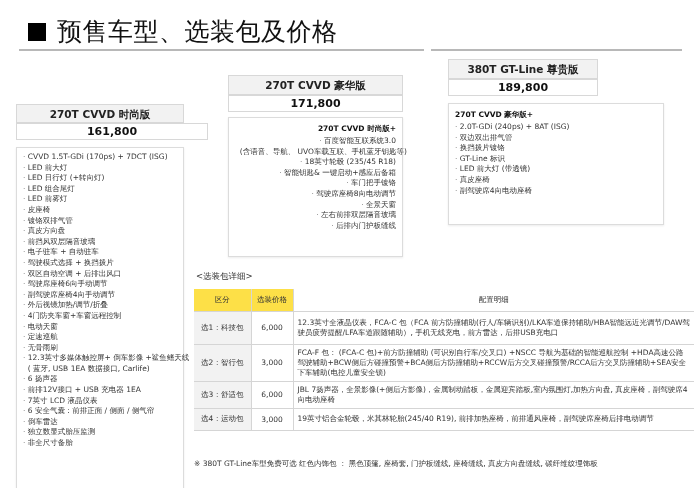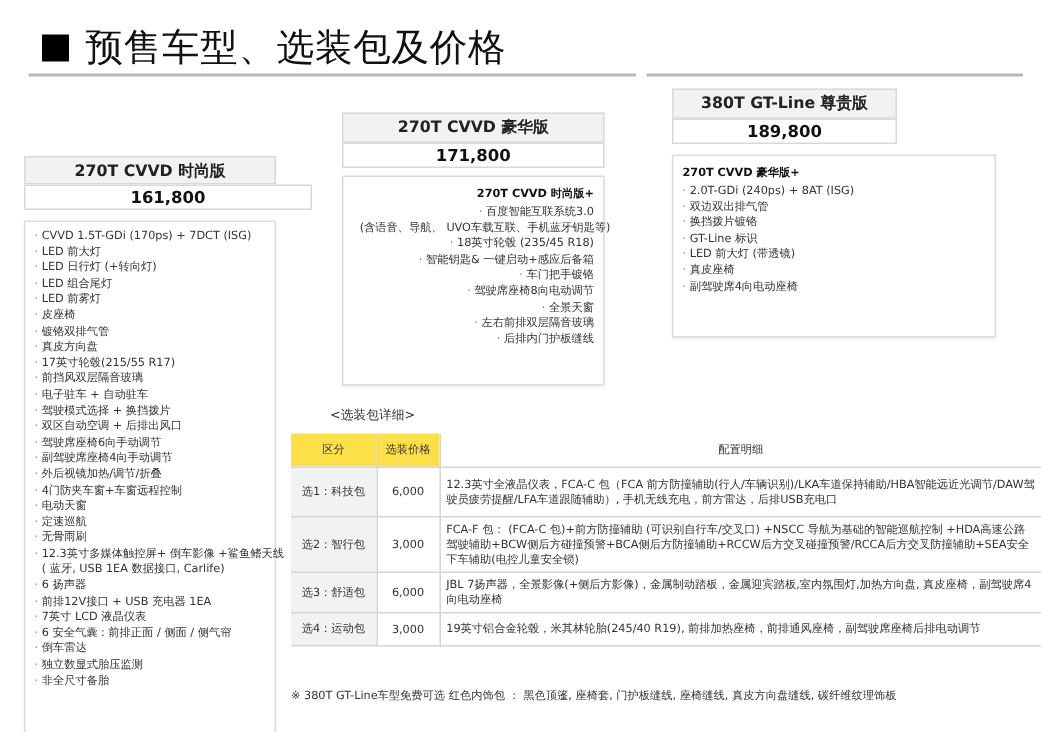--- a/index.html
+++ b/index.html
@@ -13,21 +13,21 @@
   .sep2 { position: absolute; left: 431px; top: 49px; width: 251px; height: 2px; background: #b8b8b8; }
 
   .hdr { position: absolute; background: #f2f2f2; border: 1px solid #d8d8d8; font-size: 10.5px; font-weight: bold; text-align: center; color: #222; }
   .price { position: absolute; background: #fff; border: 1px solid #d8d8d8; font-size: 11px; font-weight: bold; text-align: center; color: #111; }
   .box { position: absolute; background: #fff; border: 1px solid #dcdcdc; box-shadow: 0 1px 2px rgba(0,0,0,0.08); padding: 4px 6px; font-size: 7.5px; color: #333; }
   .box .item { line-height: 10.6px; white-space: nowrap; }
   .box .item::before { content: "· "; color: #666; }
   .box .item.cont::before { content: "  "; white-space: pre; }
   .box .lead { font-weight: bold; line-height: 13px; font-size: 7.5px; color: #111; margin-bottom: 1px; }
 
-  .detail-label { position: absolute; left: 196px; top: 271px; font-size: 8.5px; color: #333; margin-left: 24px; }
+  .detail-label { position: absolute; left: 196px; top: 271px; font-size: 8.5px; color: #333; }
 
   table.opts { position: absolute; left: 194px; top: 289px; width: 500px; border-collapse: collapse; font-size: 7.5px; color: #333; }
   table.opts td, table.opts th { border-bottom: 1px solid #d5d5d5; padding: 0 4px; vertical-align: middle; font-weight: normal; }
   table.opts th { height: 22px; background: #fde047; text-align: center; }
   table.opts th.c3 { background: #fff; }
   table.opts td.c1 { background: #f2f2f2; text-align: center; width: 57px; border-right: 1px solid #d5d5d5; }
   table.opts td.c2 { text-align: center; width: 42px; border-right: 1px solid #d5d5d5; }
   table.opts th.c1 { border-right: 1px solid #d5d5d5; }
   table.opts th.c2 { border-right: 1px solid #d5d5d5; }
   table.opts td.c3 { line-height: 10px; padding: 3px 4px; }
@@ -47,21 +47,20 @@
 <div class="price" style="left:16px;top:123px;width:192px;height:17px;line-height:16px;">161,800</div>
 <div class="box" id="box0" style="left:16px;top:147px;width:168px;height:388px;padding-top:4px;">
     <div class="item">CVVD 1.5T-GDi (170ps) + 7DCT (ISG)</div>
     <div class="item">LED 前大灯</div>
     <div class="item">LED 日行灯 (+转向灯)</div>
     <div class="item">LED 组合尾灯</div>
     <div class="item">LED 前雾灯</div>
     <div class="item">皮座椅</div>
     <div class="item">镀铬双排气管</div>
     <div class="item">真皮方向盘</div>
-    <div class="item">17英寸轮毂(215/55 R17)</div>
     <div class="item">前挡风双层隔音玻璃</div>
     <div class="item">电子驻车 + 自动驻车</div>
     <div class="item">驾驶模式选择 + 换挡拨片</div>
     <div class="item">双区自动空调 + 后排出风口</div>
     <div class="item">驾驶席座椅6向手动调节</div>
     <div class="item">副驾驶席座椅4向手动调节</div>
     <div class="item">外后视镜加热/调节/折叠</div>
     <div class="item">4门防夹车窗+车窗远程控制</div>
     <div class="item">电动天窗</div>
     <div class="item">定速巡航</div>

